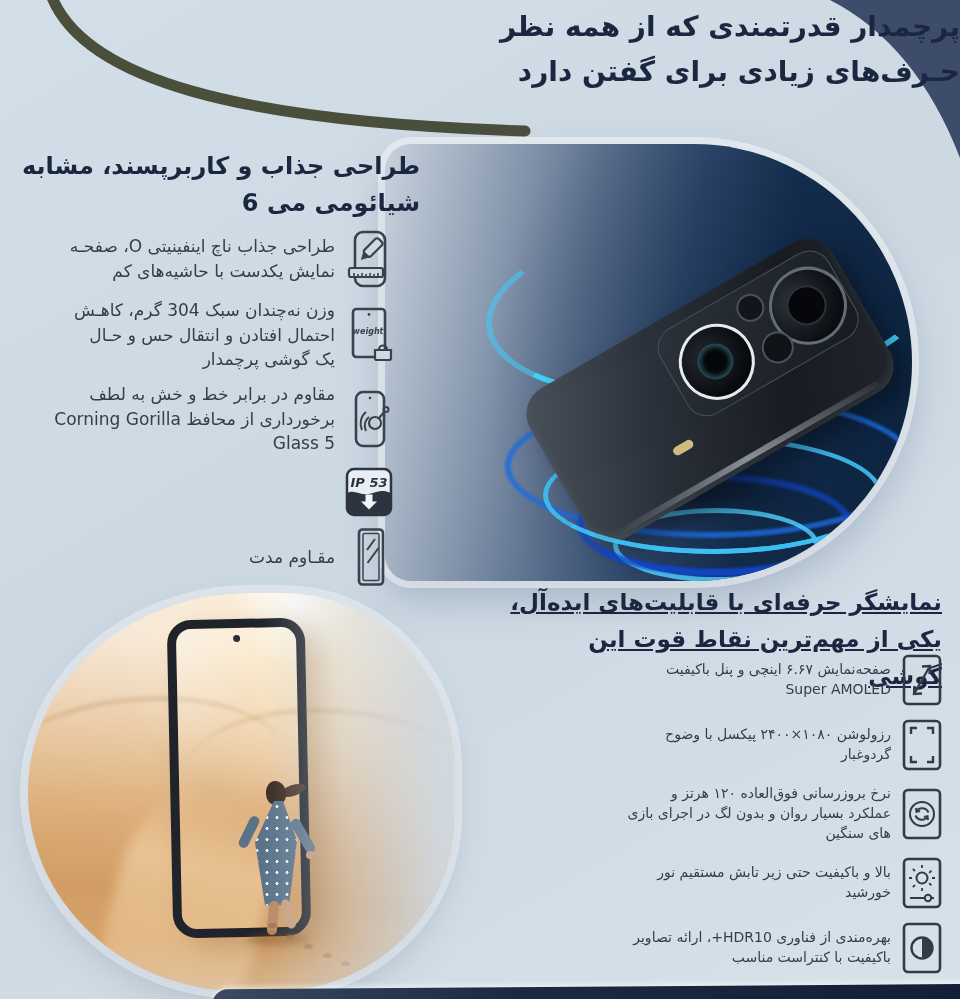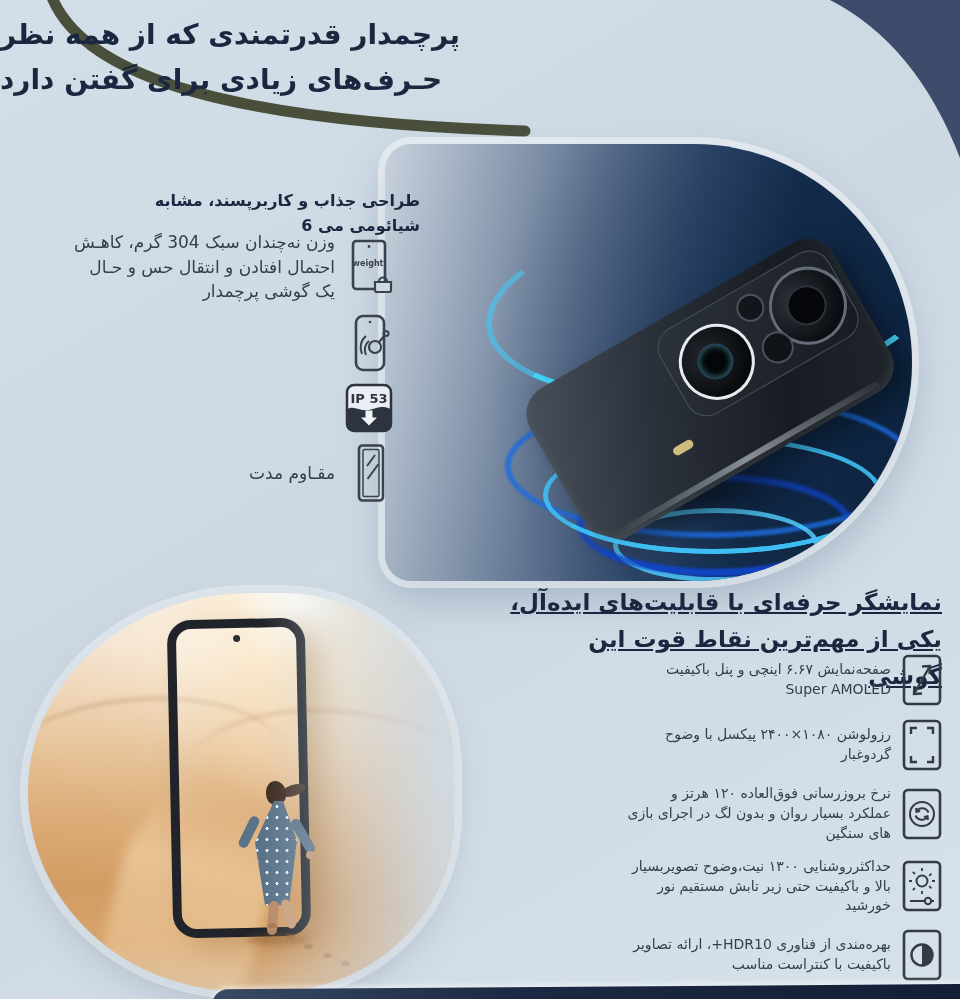--- a/index.html
+++ b/index.html
@@ -2,32 +2,32 @@
 <html lang="fa"><head>
 <meta charset="utf-8">
 <style>
   html,body{margin:0;padding:0;background:#cfdae4;}
   .page{position:relative;width:960px;height:999px;overflow:hidden;
         font-family:"DejaVu Sans",sans-serif;
         background:linear-gradient(150deg,#d3dfe8 0%,#ccd8e2 45%,#d6e1ea 100%);}
   .deco-top{position:absolute;left:0;top:0;z-index:1;pointer-events:none;}
 
   
-  .title{position:absolute;top:12px;left:0;right:0;z-index:5;text-align:left;direction:rtl;
+  .title{position:absolute;top:4px;left:0;right:0;z-index:5;text-align:right;direction:rtl;
          color:#1b2740;font-weight:700;font-size:28px;line-height:1.62;}
   .sec-head{position:absolute;z-index:5;direction:rtl;text-align:right;color:#1b2740;
             font-weight:700;line-height:1.55;}
-  .sec1-head{left:18px;top:148px;width:402px;font-size:16px;margin-top:41px;}
+  .sec1-head{left:18px;top:148px;width:402px;font-size:24px;}
   .sec2-head{left:508px;top:584px;width:434px;font-size:23px;line-height:1.6;text-decoration:underline;}
   .items{position:absolute;z-index:5;direction:rtl;}
   .sec1-items{left:18px;top:230px;width:376px;}
   .sec2-items{left:508px;top:654px;width:434px;}
   .item{display:flex;align-items:center;gap:11px;margin-bottom:10px;}
   .sec2-items .item{margin-bottom:13px;}
-  .item .ico{flex:0 0 auto;display:flex;justify-content:center;align-items:flex-end;}
+  .item .ico{flex:0 0 auto;display:flex;justify-content:center;align-items:flex-end;font-style:italic;}
   .item .txt{flex:1;color:#333e4b;text-align:right;}
   .sec1-items .txt{font-size:17px;line-height:1.45;}
   .sec2-items .txt{font-size:14px;line-height:1.42;}
   .ln{display:block;}
 
   
   .hero{position:absolute;left:385px;top:144px;width:527px;height:437px;z-index:2;overflow:hidden;
         border-radius:26px 219px 219px 26px/26px 219px 219px 26px;
         background:
           radial-gradient(90% 120% at 82% 55%, rgba(10,30,60,.55) 0%, rgba(10,30,60,0) 70%),
@@ -144,20 +144,37 @@
     <div class="ring ring-f2"></div>
     <div class="ring ring-f3"></div>
   </div>
 
   <div class="sec-head sec1-head">
     <span class="ln">طراحی جذاب و کاربرپسند، مشابه</span>
     <span class="ln">شیائومی می 6</span>
   </div>
 
   <div class="items sec1-items">
+    <div class="item">
+      <span class="ico">
+        <svg viewBox="0 0 48 58" width="48" height="58">
+          <rect x="9" y="2" width="30" height="54" rx="8" fill="none" stroke="#3a424e" stroke-width="2.6"></rect>
+          <g transform="rotate(45 24 20)">
+            <rect x="20" y="6" width="9" height="20" rx="2.5" fill="#cfdae4" stroke="#3a424e" stroke-width="2.2"></rect>
+            <path d="M20.5 26l4 7.5 4-7.5z" fill="#3a424e"></path>
+          </g>
+          <rect x="3" y="38" width="34" height="9" rx="2" fill="#cfdae4" stroke="#3a424e" stroke-width="2.2"></rect>
+          <path d="M8 47v-4M12 47v-3M16 47v-4M20 47v-3M24 47v-4M28 47v-3M32 47v-4" stroke="#3a424e" stroke-width="1.6"></path>
+        </svg>
+      </span>
+      <span class="txt">
+        <span class="ln">طراحی جذاب ناچ اینفینیتی O، صفحـه</span>
+        <span class="ln">نمایش یکدست با حاشیه‌های کم</span>
+      </span>
+    </div>
 
     <div class="item">
       <span class="ico">
         <svg viewBox="0 0 48 58" width="48" height="58">
           <rect x="7" y="3" width="32" height="48" rx="3.5" fill="none" stroke="#3a424e" stroke-width="2.6"></rect>
           <circle cx="23" cy="8.5" r="1.4" fill="#3a424e"></circle>
           <text x="22" y="28" font-size="8" font-weight="700" text-anchor="middle" fill="#3a424e">weight</text>
           <path d="M29 44h16v8a2 2 0 0 1-2 2H31a2 2 0 0 1-2-2z" fill="#cfdae4" stroke="#3a424e" stroke-width="2.2"></path>
           <path d="M33 44c0-6 8-6 8 0" fill="none" stroke="#3a424e" stroke-width="2.2"></path>
         </svg>
@@ -173,20 +190,25 @@
       <span class="ico">
         <svg viewBox="0 0 48 58" width="48" height="58">
           <rect x="10" y="2" width="28" height="54" rx="7" fill="none" stroke="#3a424e" stroke-width="2.6"></rect>
           <circle cx="24" cy="8" r="1.3" fill="#3a424e"></circle>
           <path d="M16 40c-3-7-1-14 4-18" fill="none" stroke="#3a424e" stroke-width="2"></path>
           <path d="M20 41c-2.5-5.5-1-11 3-14" fill="none" stroke="#3a424e" stroke-width="2"></path>
           <circle cx="29" cy="33" r="6" fill="none" stroke="#3a424e" stroke-width="2.2"></circle>
           <path d="M33 28l6-7" stroke="#3a424e" stroke-width="2.2"></path>
           <circle cx="40" cy="19.5" r="2.5" fill="none" stroke="#3a424e" stroke-width="2"></circle>
         </svg>
+      </span>
+      <span class="txt">
+        <span class="ln">مقاوم در برابر خط و خش به لطف</span>
+        <span class="ln">برخورداری از محافظ Corning Gorilla</span>
+        <span class="ln">Glass 5</span>
       </span>
     </div>
 
     <div class="item">
       <span class="ico">
         <svg viewBox="0 0 50 52" width="50" height="52">
           <rect x="3" y="3" width="44" height="46" rx="7" fill="#e9eef4" stroke="#2d3440" stroke-width="2.5"></rect>
           <text x="25" y="21" font-size="13" font-weight="700" text-anchor="middle" fill="#2d3440">IP 53</text>
           <path d="M3.5 27c7-4 13 3 21.5 1s13-5 21.5-1v15a7 7 0 0 1-7 7h-29a7 7 0 0 1-7-7z" fill="#2d3440"></path>
           <path d="M21.5 28.5h7v7h4.5l-8 8-8-8h4.5z" fill="#f2f5f8"></path>
@@ -290,21 +312,20 @@
       <span class="ico">
         <svg viewBox="0 0 40 52" width="40" height="52">
           <rect x="2" y="2" width="36" height="48" rx="4" fill="none" stroke="#333b47" stroke-width="2.6"></rect>
           <circle cx="20" cy="21" r="5.5" fill="none" stroke="#333b47" stroke-width="2"></circle>
           <path d="M20 11v-3M20 31v3M10 21H7M33 21h-3M13 14l-2.2-2.2M29.4 28.4l-2.2-2.2M13 28l-2.2 2.2M29.4 13.6l-2.2 2.2" stroke="#333b47" stroke-width="1.8"></path>
           <path d="M8 41h24" stroke="#333b47" stroke-width="2"></path>
           <circle cx="26" cy="41" r="3.2" fill="#cfdae4" stroke="#333b47" stroke-width="2"></circle>
         </svg>
       </span>
       <span class="txt">
-        <span class="ln">حداکثرروشنایی ۱۳۰۰ نیت،وضوح تصویربسیار</span>
         <span class="ln">بالا و باکیفیت حتی زیر تابش مستقیم نور</span>
         <span class="ln">خورشید</span>
       </span>
     </div>
 
     <div class="item">
       <span class="ico">
         <svg viewBox="0 0 40 52" width="40" height="52">
           <rect x="2" y="2" width="36" height="48" rx="4" fill="none" stroke="#333b47" stroke-width="2.6"></rect>
           <circle cx="20" cy="26" r="10.5" fill="none" stroke="#333b47" stroke-width="2.4"></circle>

